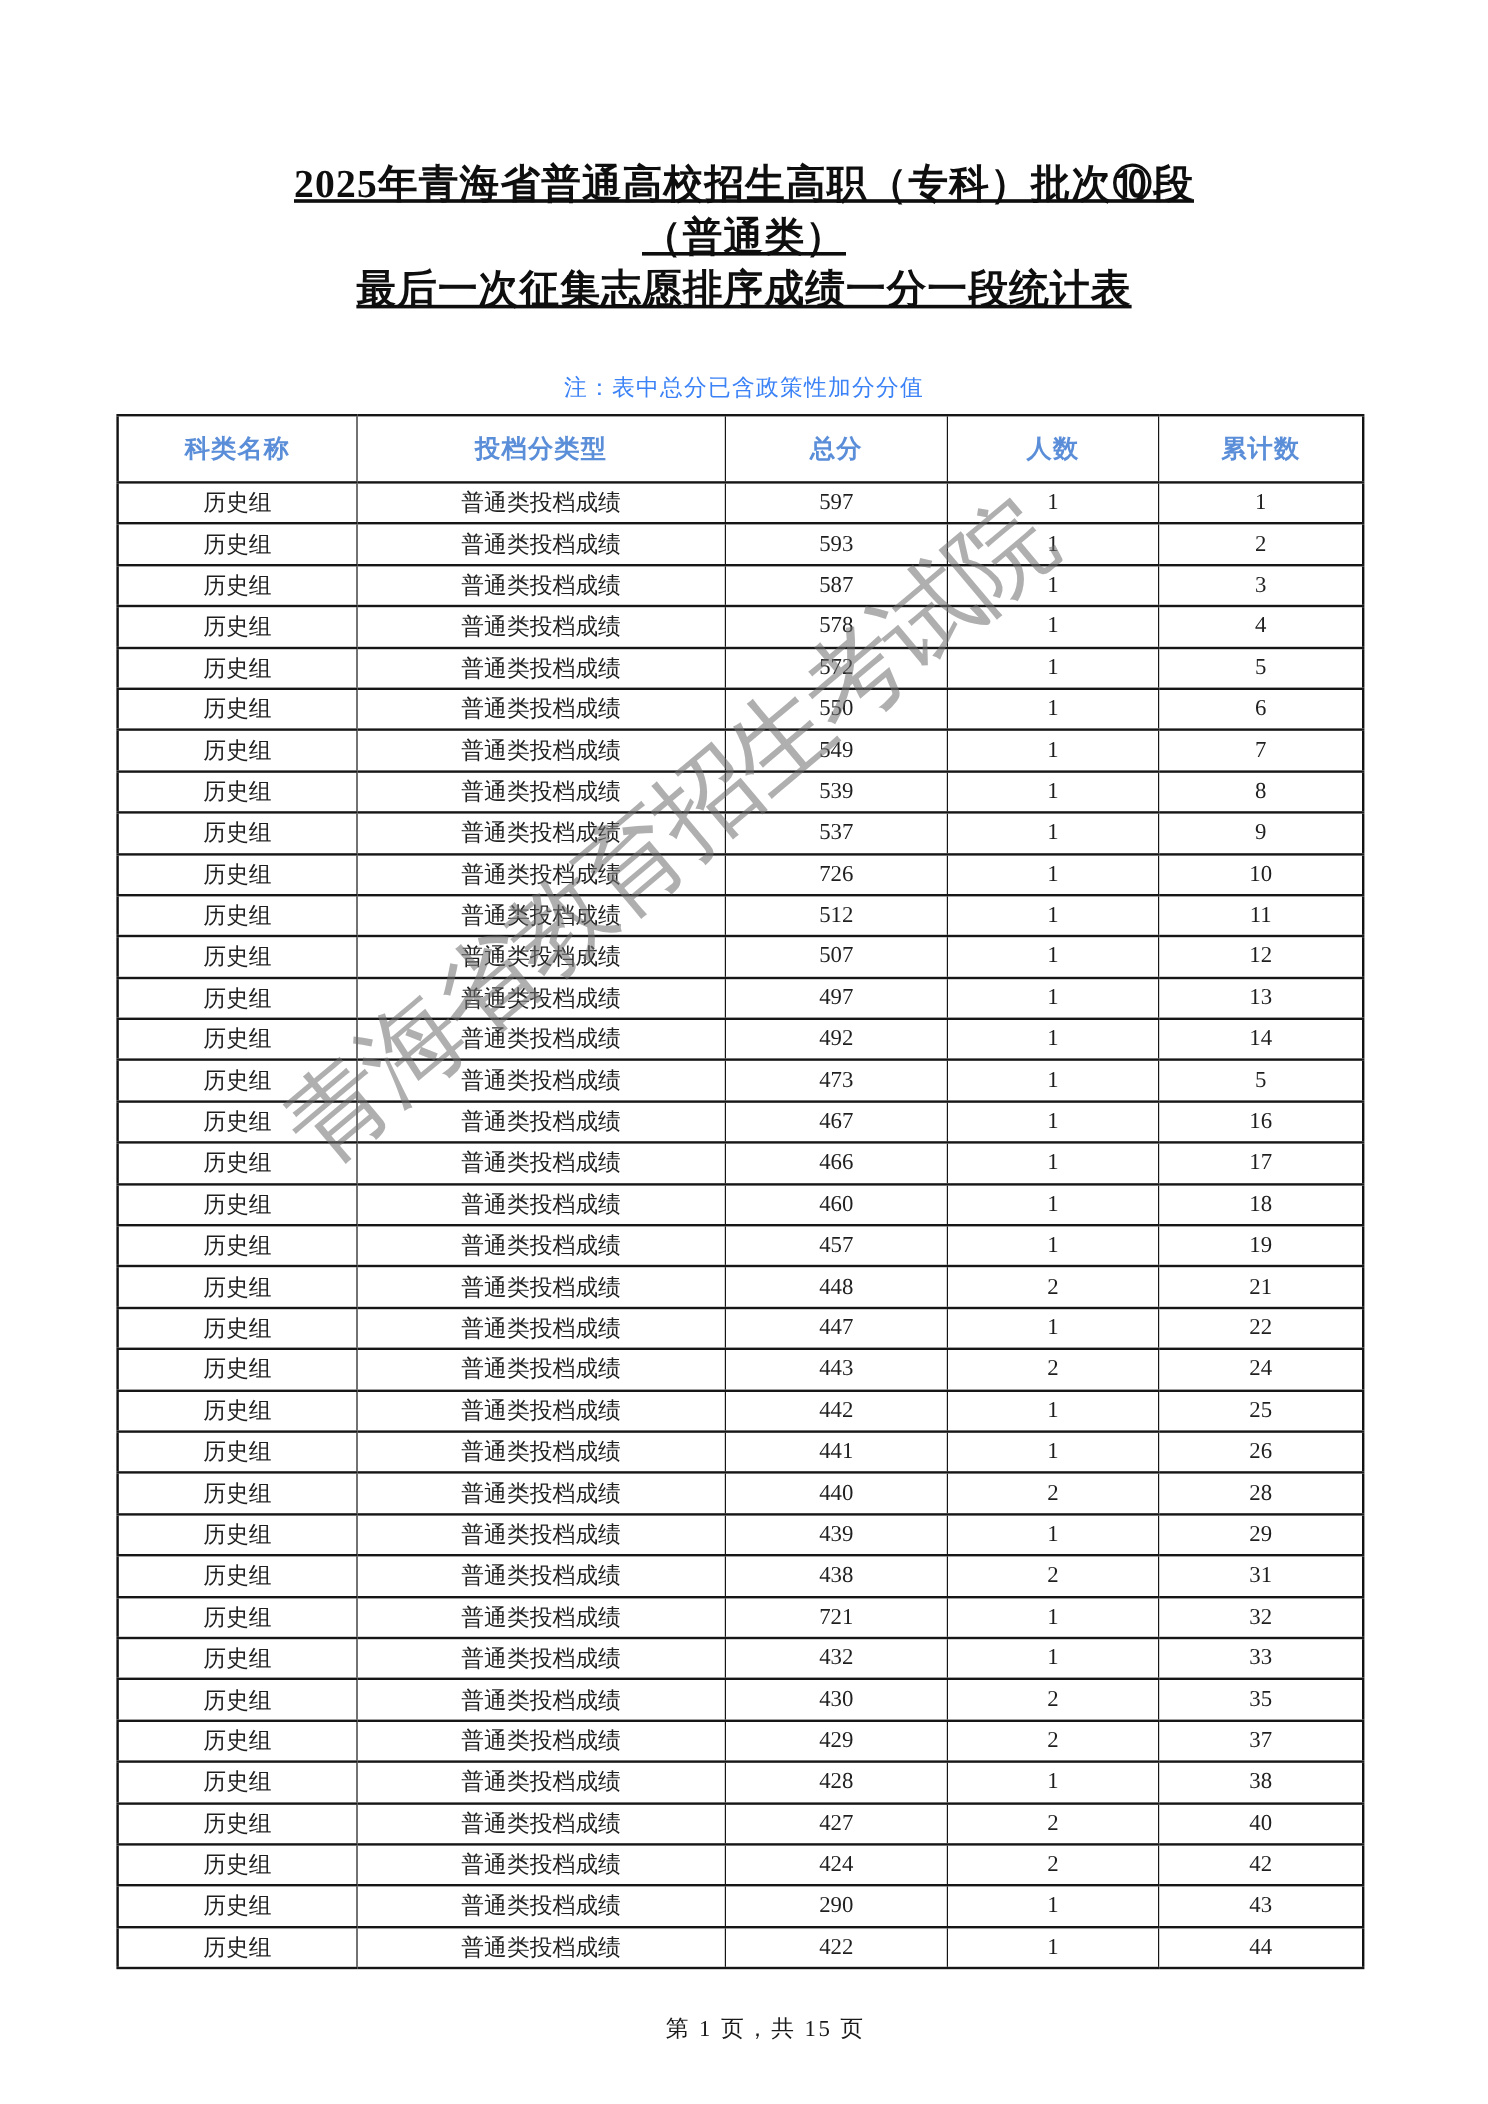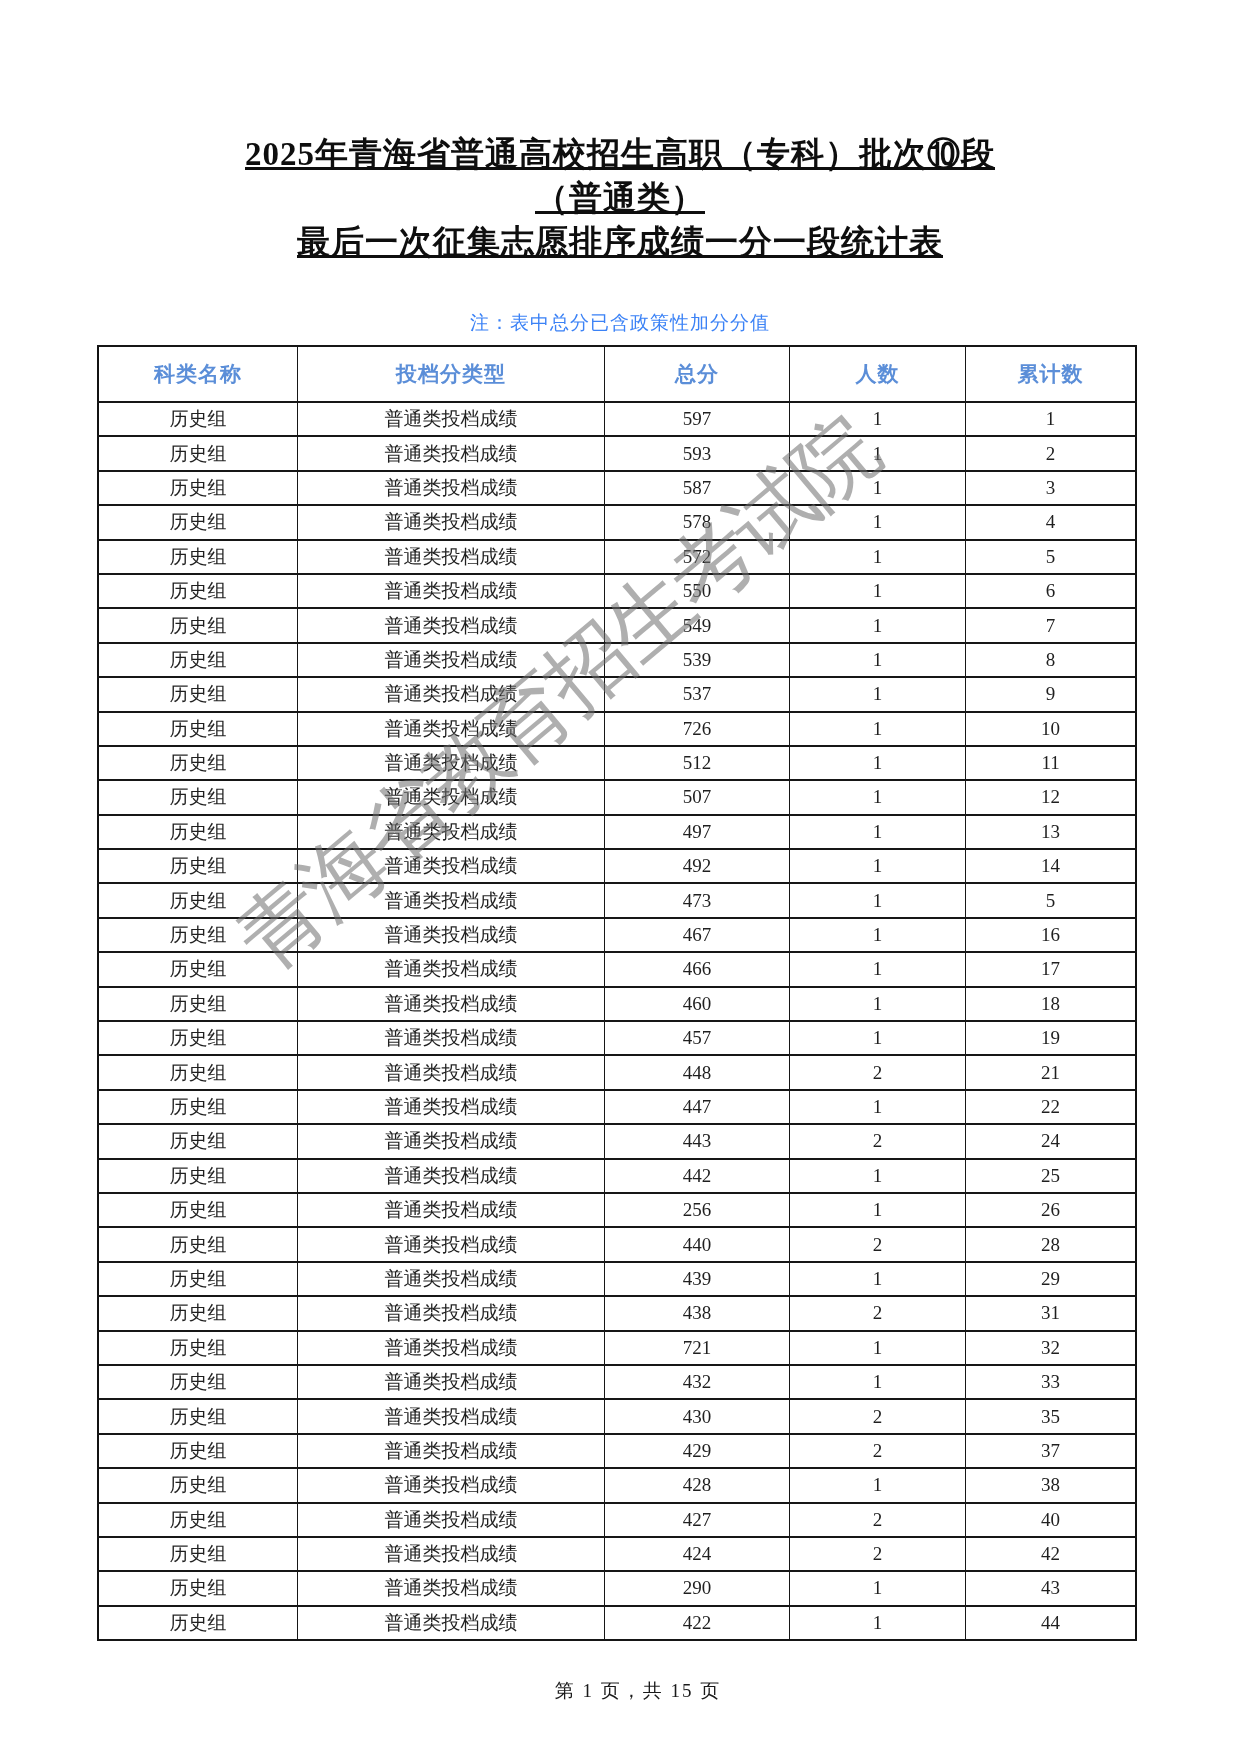--- a/index.html
+++ b/index.html
@@ -296,21 +296,21 @@
         <tr>
           <td>历史组</td>
           <td>普通类投档成绩</td>
           <td>442</td>
           <td>1</td>
           <td>25</td>
         </tr>
         <tr>
           <td>历史组</td>
           <td>普通类投档成绩</td>
-          <td>256</td>
+          <td>441</td>
           <td>1</td>
           <td>26</td>
         </tr>
         <tr>
           <td>历史组</td>
           <td>普通类投档成绩</td>
           <td>440</td>
           <td>2</td>
           <td>28</td>
         </tr>

